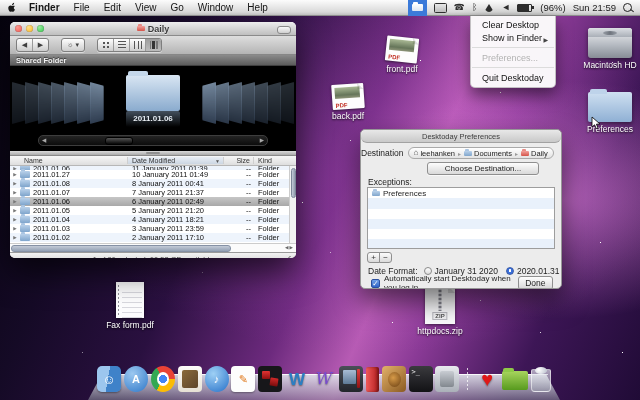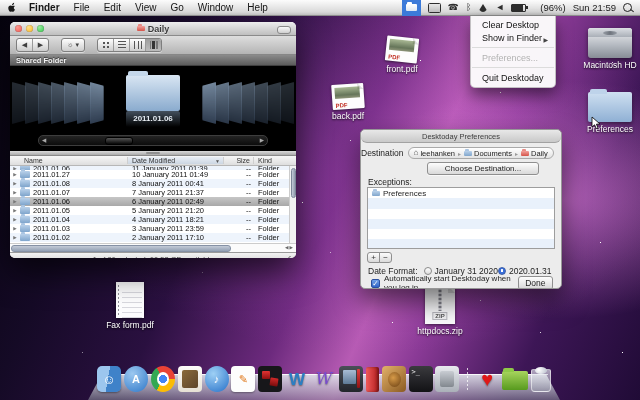--- a/index.html
+++ b/index.html
@@ -23,21 +23,21 @@
   .apple{width:12px;height:12px;display:flex;align-items:center;margin-right:4px;}
   .mb-item{padding:0 7px;}
   .mb-bold{font-weight:bold;}
   .mb-right{margin-left:auto;display:flex;align-items:center;gap:7px;font-size:9.5px;color:#222;}
   .extra-active{height:16px;background:#3b7ad9;display:flex;align-items:center;padding:0 4px;}
   .extra-folder{width:11px;height:7px;background:linear-gradient(#fff,#dce6f2);border-radius:1px;position:relative;}
   .extra-folder::before{content:"";position:absolute;top:-2px;left:1px;width:5px;height:2px;background:#fff;border-radius:1px 1px 0 0;}
   .icon-display{width:11px;height:8px;border:1px solid #2e2e2e;border-radius:1.5px;background:linear-gradient(#e8e8e8,#bdbdbd);}
   .glyph-ico{font-size:9px;line-height:1;color:#2e2e2e;}
   .icon-wifi{width:0;height:0;border:5px solid transparent;border-bottom:8px solid #2e2e2e;border-radius:50%;margin-top:-4px;}
-  .batt-wrap{display:flex;align-items:center;gap:14px;}
+  .batt-wrap{display:flex;align-items:center;gap:8px;}
   .batt{width:13px;height:6px;border:1px solid #2e2e2e;border-radius:1px;position:relative;
     background:linear-gradient(90deg,#2e2e2e 0 85%,transparent 85%);}
   .batt::after{content:"";position:absolute;right:-3px;top:1px;width:2px;height:3px;background:#2e2e2e;}
   .spot{width:7px;height:7px;border:1.3px solid #222;border-radius:50%;position:relative;margin-right:2px;}
   .spot::after{content:"";position:absolute;left:5.5px;top:6px;width:4px;height:1.4px;background:#222;transform:rotate(40deg);}
   
   .dropdown{position:absolute;left:470px;top:16px;width:84px;z-index:50;
     background:rgba(252,252,252,.97);border:1px solid rgba(0,0,0,.22);border-top:none;
     border-radius:0 0 5px 5px;box-shadow:0 7px 16px rgba(0,0,0,.5);padding:2px 0 3px;}
   .dd-item{font-size:9px;color:#111;padding:1.5px 7px 1.5px 11px;display:flex;justify-content:space-between;align-items:flex-end;}
@@ -174,21 +174,21 @@
   .exc-label{position:absolute;top:47px;left:7px;}
   .exc-list{position:absolute;top:57px;left:6px;right:6px;height:62px;background:#fff;border:1px solid #9d9d9d;box-sizing:border-box;overflow:hidden;}
   .exc-row{height:10.3px;display:flex;align-items:center;gap:3px;padding-left:4px;font-size:8px;}
   .exc-row.alt{background:#e9f1fb;}
   .pm{position:absolute;top:122px;left:6px;display:flex;}
   .pm-btn{width:13px;height:11px;border:1px solid #8f8f8f;background:linear-gradient(#fcfcfc,#dadada);
     display:flex;align-items:center;justify-content:center;font-size:8px;color:#333;box-sizing:border-box;}
   .pm-btn:first-child{border-radius:3px 0 0 3px;}
   .pm-btn:last-child{border-radius:0 3px 3px 0;margin-left:-1px;}
   .df-row{position:absolute;top:136px;left:7px;display:flex;align-items:center;gap:6px;}
-  .df-opts{display:flex;align-items:center;}
+  .df-opts{display:flex;align-items:center;gap:8px;}
   .df-opt{display:flex;align-items:center;gap:3px;}
   .radio{width:8px;height:8px;border-radius:50%;border:1px solid #8a8a8a;background:linear-gradient(#fff,#dcdcdc);box-sizing:border-box;flex:none;}
   .radio.sel{background:radial-gradient(circle at 50% 42%,#fff 0 1.1px,#3a6fdb 1.5px 70%,#26479c 100%);border-color:#3a5da8;}
   .d-bottom{position:absolute;top:144px;left:10px;right:8px;display:flex;align-items:center;gap:4px;font-size:8px;}
   .checkbox{width:9px;height:9px;border-radius:2px;border:1px solid #2a4f9e;flex:none;
     background:linear-gradient(#6ea0e8,#2f64c8);color:#fff;font-size:7.5px;line-height:8px;text-align:center;box-sizing:border-box;}
   .done-btn{margin-left:auto;width:44px;height:14px;border:1px solid #8f8f8f;border-radius:3px;
     background:linear-gradient(#fefefe,#d7d7d7);display:flex;align-items:center;justify-content:center;font-size:8.5px;box-sizing:border-box;}
   
   .dock-shelf{position:absolute;left:88px;bottom:0;width:472px;height:26px;z-index:18;

